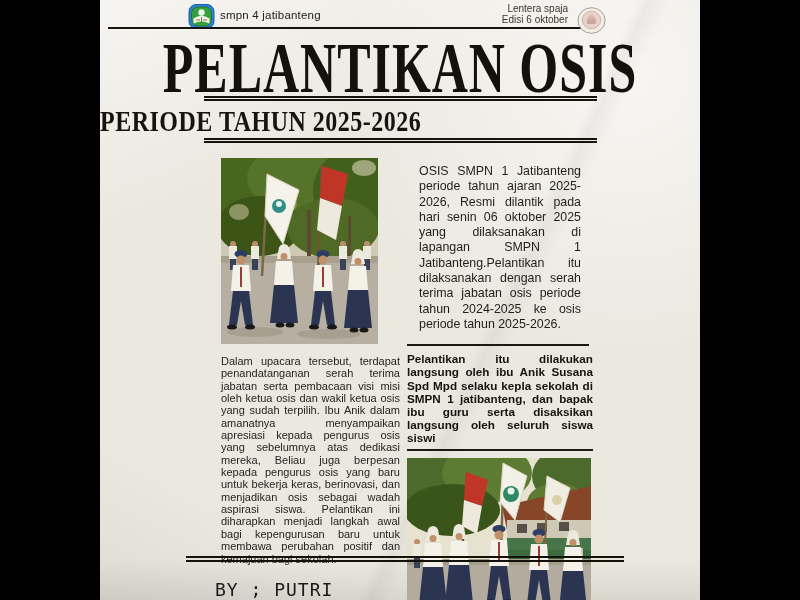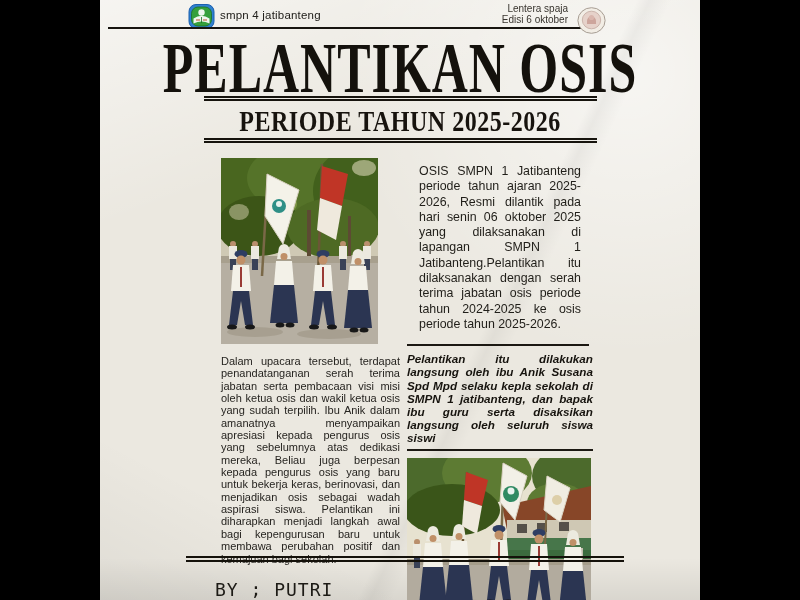--- a/index.html
+++ b/index.html
@@ -27,36 +27,36 @@
   .title-wrap{position:absolute;left:0;top:27px;width:600px;text-align:center;}
   .title-wrap span{
     display:inline-block;font-family:"Liberation Serif","DejaVu Serif",serif;font-weight:700;
     font-size:51px;color:#14110c;letter-spacing:1px;transform:scale(.98,1.42);transform-origin:top center;
     white-space:nowrap;
   }
   .rule-a,.rule-b{position:absolute;left:104px;width:393px;height:5px;
     border-top:2.5px solid #16130d;border-bottom:2px solid #16130d;box-sizing:border-box;}
   .rule-a{top:96px;}
   .rule-b{top:138px;}
-  .subtitle-wrap{position:absolute;left:0;top:105px;width:600px;text-align:center;}
+  .subtitle-wrap{position:absolute;left:0;top:105px;width:600px;}
   .subtitle-wrap span{
     display:inline-block;font-family:"Liberation Serif","DejaVu Serif",serif;font-weight:700;
     font-size:24px;color:#17130e;letter-spacing:.5px;transform:scale(1,1.25);transform-origin:top center;
     white-space:nowrap;
   }
   
   .col-left{position:absolute;left:121px;top:158px;width:179px;}
   .photo1{display:block;width:157px;height:186px;}
   .left-text{margin:11px 0 0 0;width:179px;font-size:11px;line-height:12.35px;
     text-align:justify;color:#262420;}
   .col-right{position:absolute;left:307px;top:152px;width:186px;}
   .lead{margin:12px;font-size:12.4px;line-height:15.3px;text-align:justify;color:#201e19;}
   .divider{height:2px;background:#1b1812;margin:7px 4px 6px 0;}
   .divider.full{margin-right:0;margin-top:4px;margin-bottom:0;}
-  .boldpara{margin:0;font-size:11.7px;line-height:13.2px;font-weight:700;text-align:justify;color:#16130e;font-style:italic;}
+  .boldpara{margin:0;font-size:11.7px;line-height:13.2px;font-weight:700;text-align:justify;color:#16130e;}
   .photo2{display:block;margin-top:7px;width:184px;height:156px;}
   
   .ftr-rule{position:absolute;left:86px;top:556px;width:438px;height:6px;
     border-top:2.5px solid #14110a;border-bottom:2px solid #14110a;box-sizing:border-box;}
   .ftr-by,.ftr-date{position:absolute;top:579px;font-family:"DejaVu Sans Mono",monospace;
     font-size:18px;letter-spacing:1px;color:#1d1b16;}
   .ftr-by{left:115px;}
   .ftr-date{right:119px;}
 </style>
 </head>

